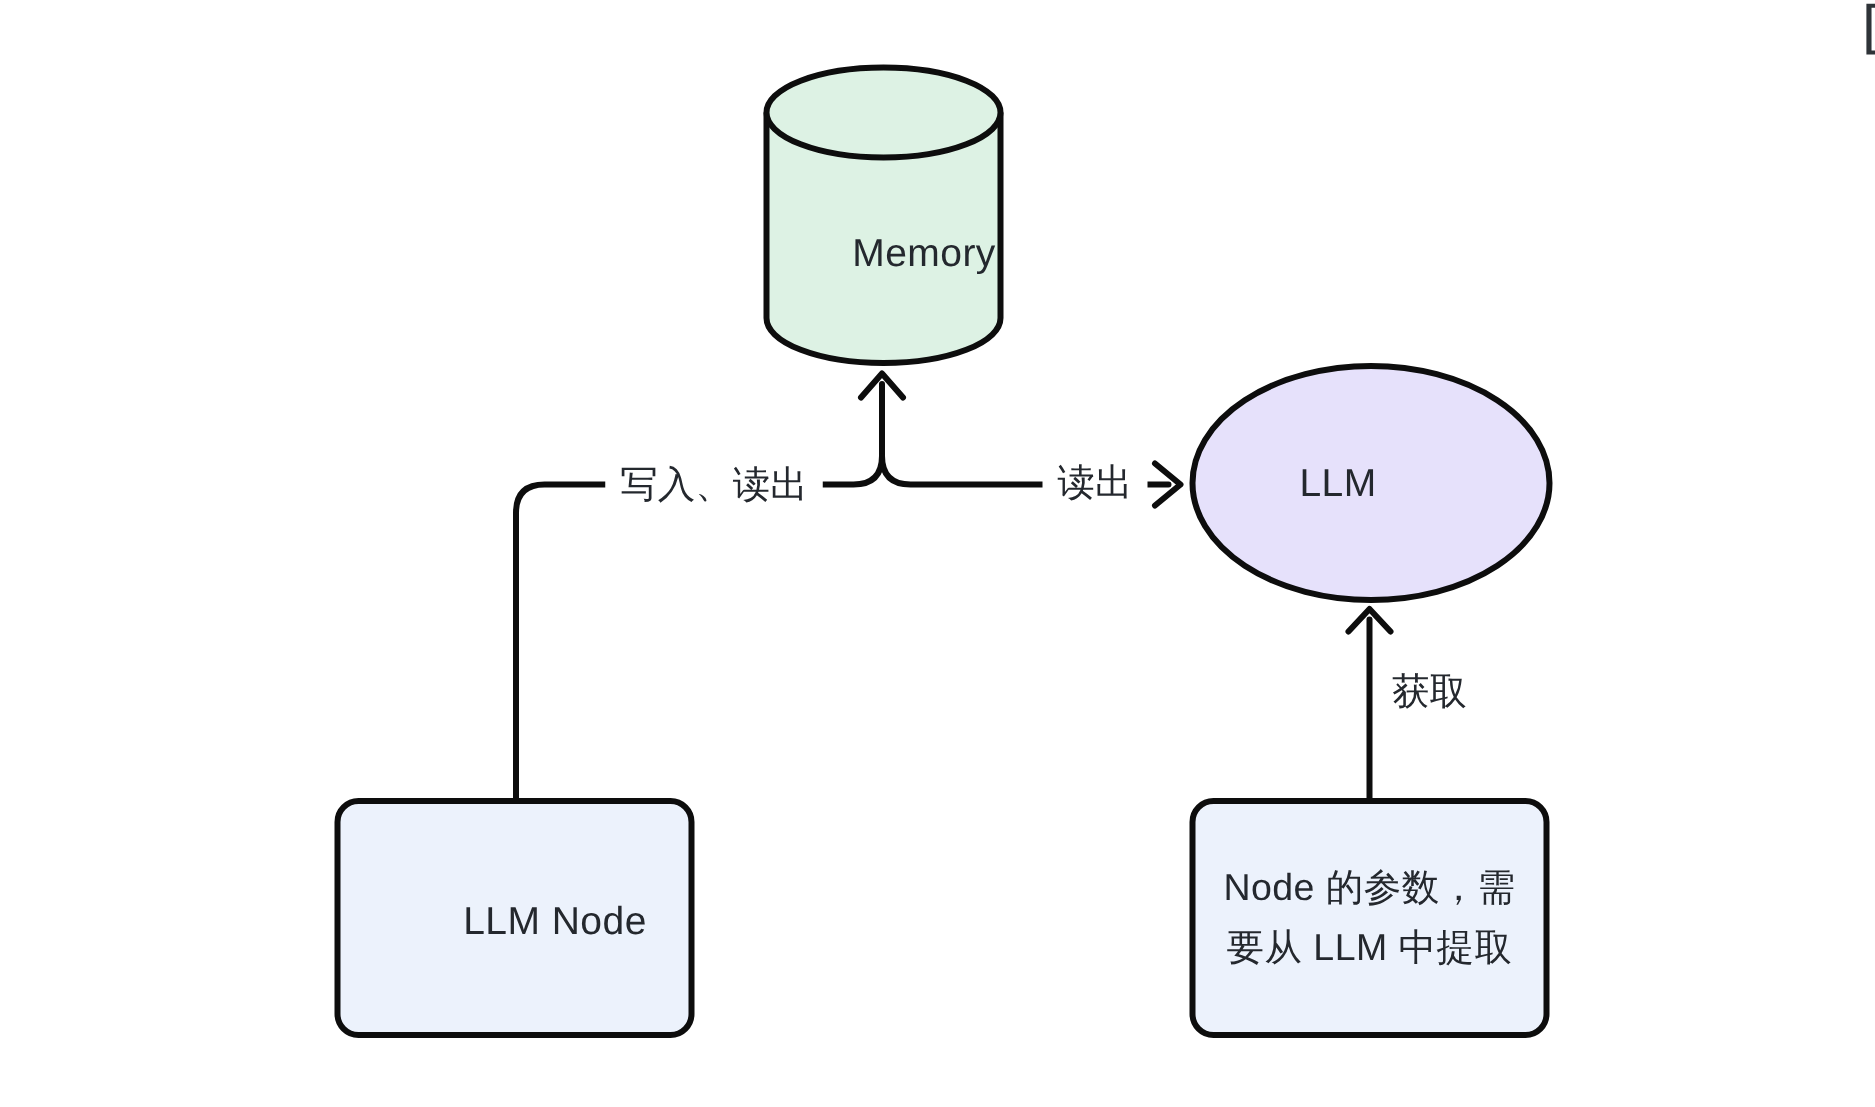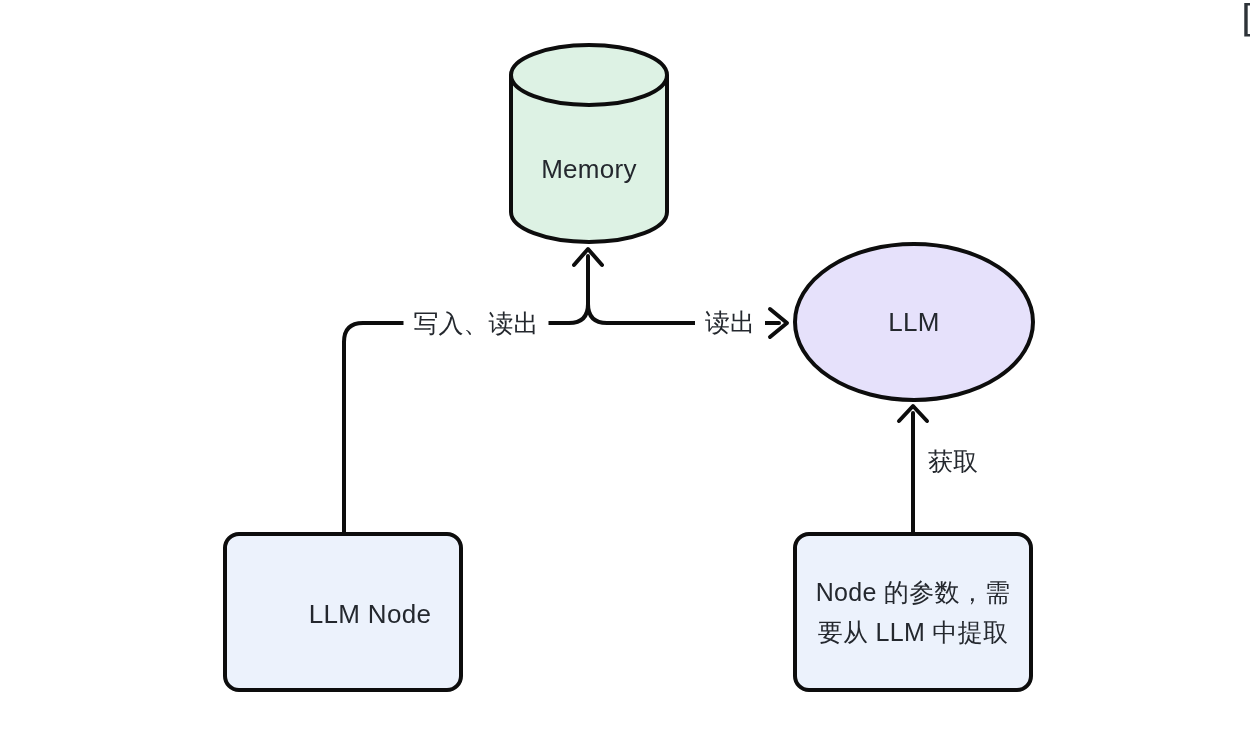--- a/index.html
+++ b/index.html
@@ -64,23 +64,23 @@
     <path d="M 511 75 L 511 212 A 78 30 0 0 0 667 212 L 667 75" fill="#ddf2e4" stroke="#0d0d0d" stroke-width="4"></path>
     <ellipse cx="589" cy="75" rx="78" ry="30" fill="#ddf2e4" stroke="#0d0d0d" stroke-width="4"></ellipse>
 
     <ellipse cx="914" cy="322" rx="119" ry="78" fill="#e6e1fb" stroke="#0d0d0d" stroke-width="4"></ellipse>
 
     <rect x="225" y="534" width="236" height="156" rx="14" fill="#ecf2fc" stroke="#0d0d0d" stroke-width="4"></rect>
 
     <rect x="795" y="534" width="236" height="156" rx="14" fill="#ecf2fc" stroke="#0d0d0d" stroke-width="4"></rect>
   </svg>
 
-  <div class="label node-label" style="left:589px; top:169px;">Memory</div>
+  <div class="label node-label" style="left:616px; top:169px;">Memory</div>
 
-  <div class="label node-label" style="left:914px; top:322px;">LLM</div>
+  <div class="label node-label" style="left:892px; top:322px;">LLM</div>
 
   <div class="label node-label" style="left:343px; top:614px;margin-left:27px;">LLM Node</div>
 
   <div class="label edge-label" style="left:476px; top:324px;">写入、读出</div>
 
   <div class="label params-label" style="left:913px; top:612px;">
     <div>Node 的参数，需</div>
     <div>要从 LLM 中提取</div>
   </div>
 

